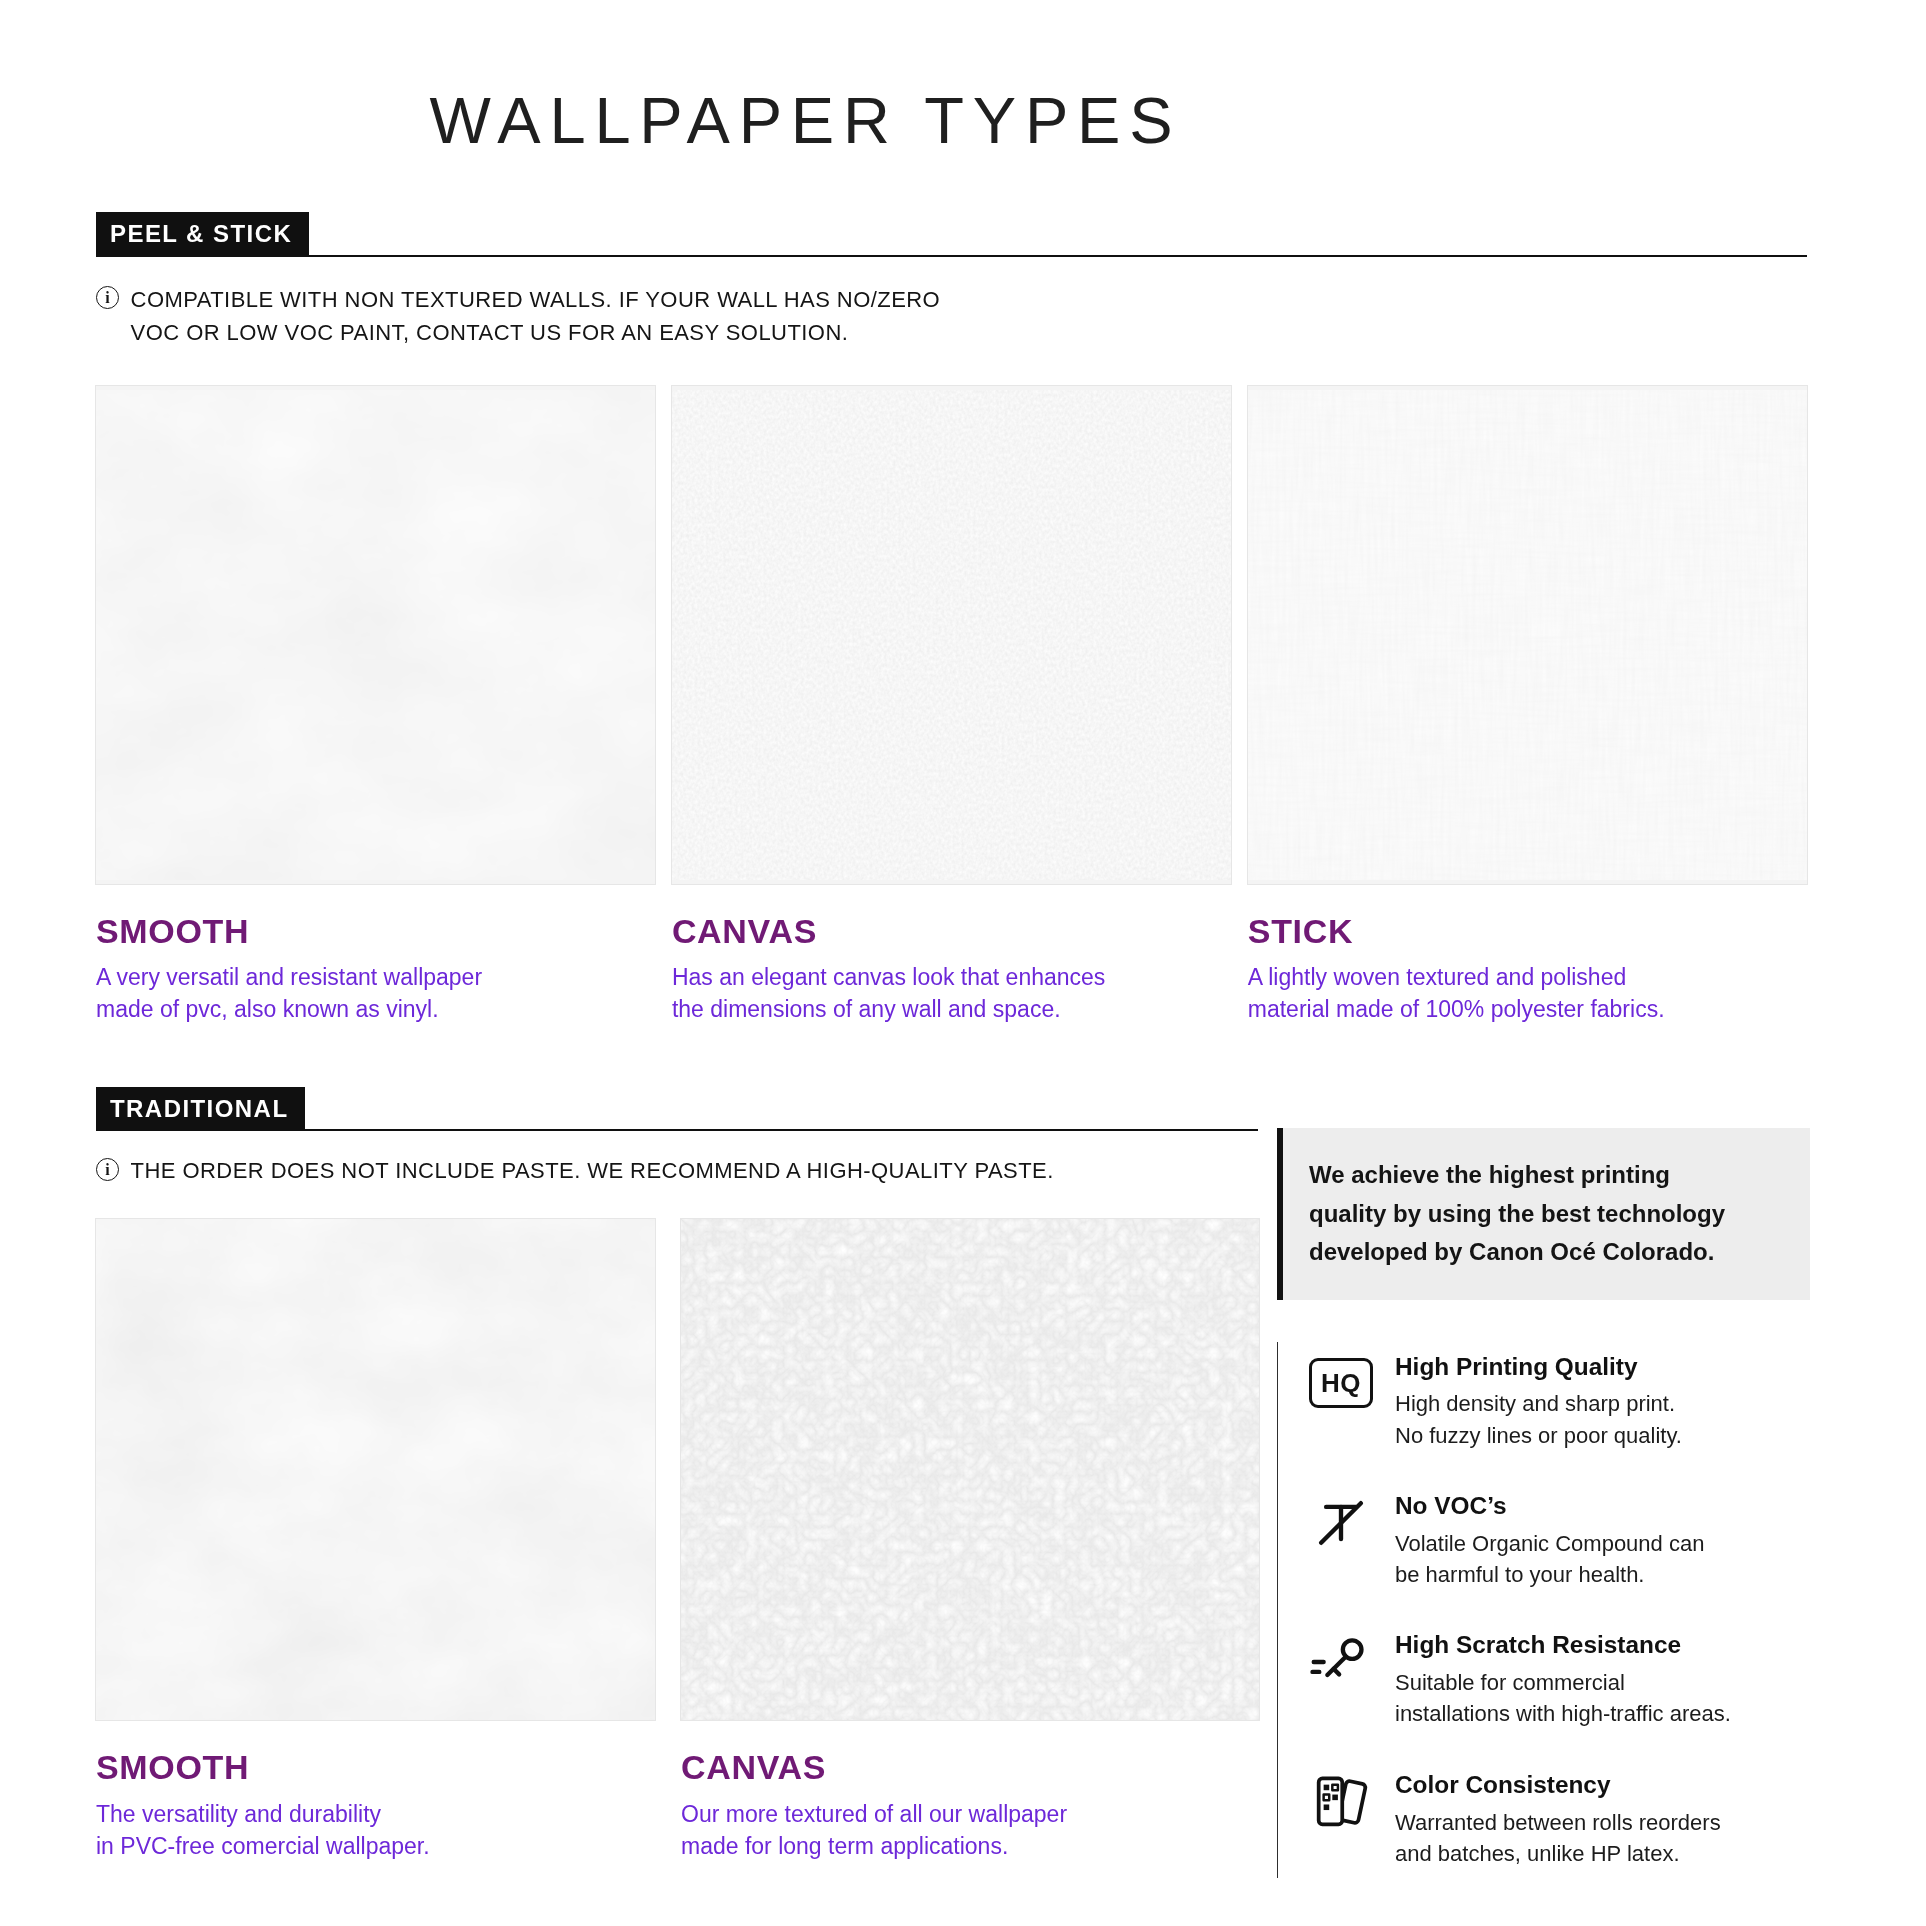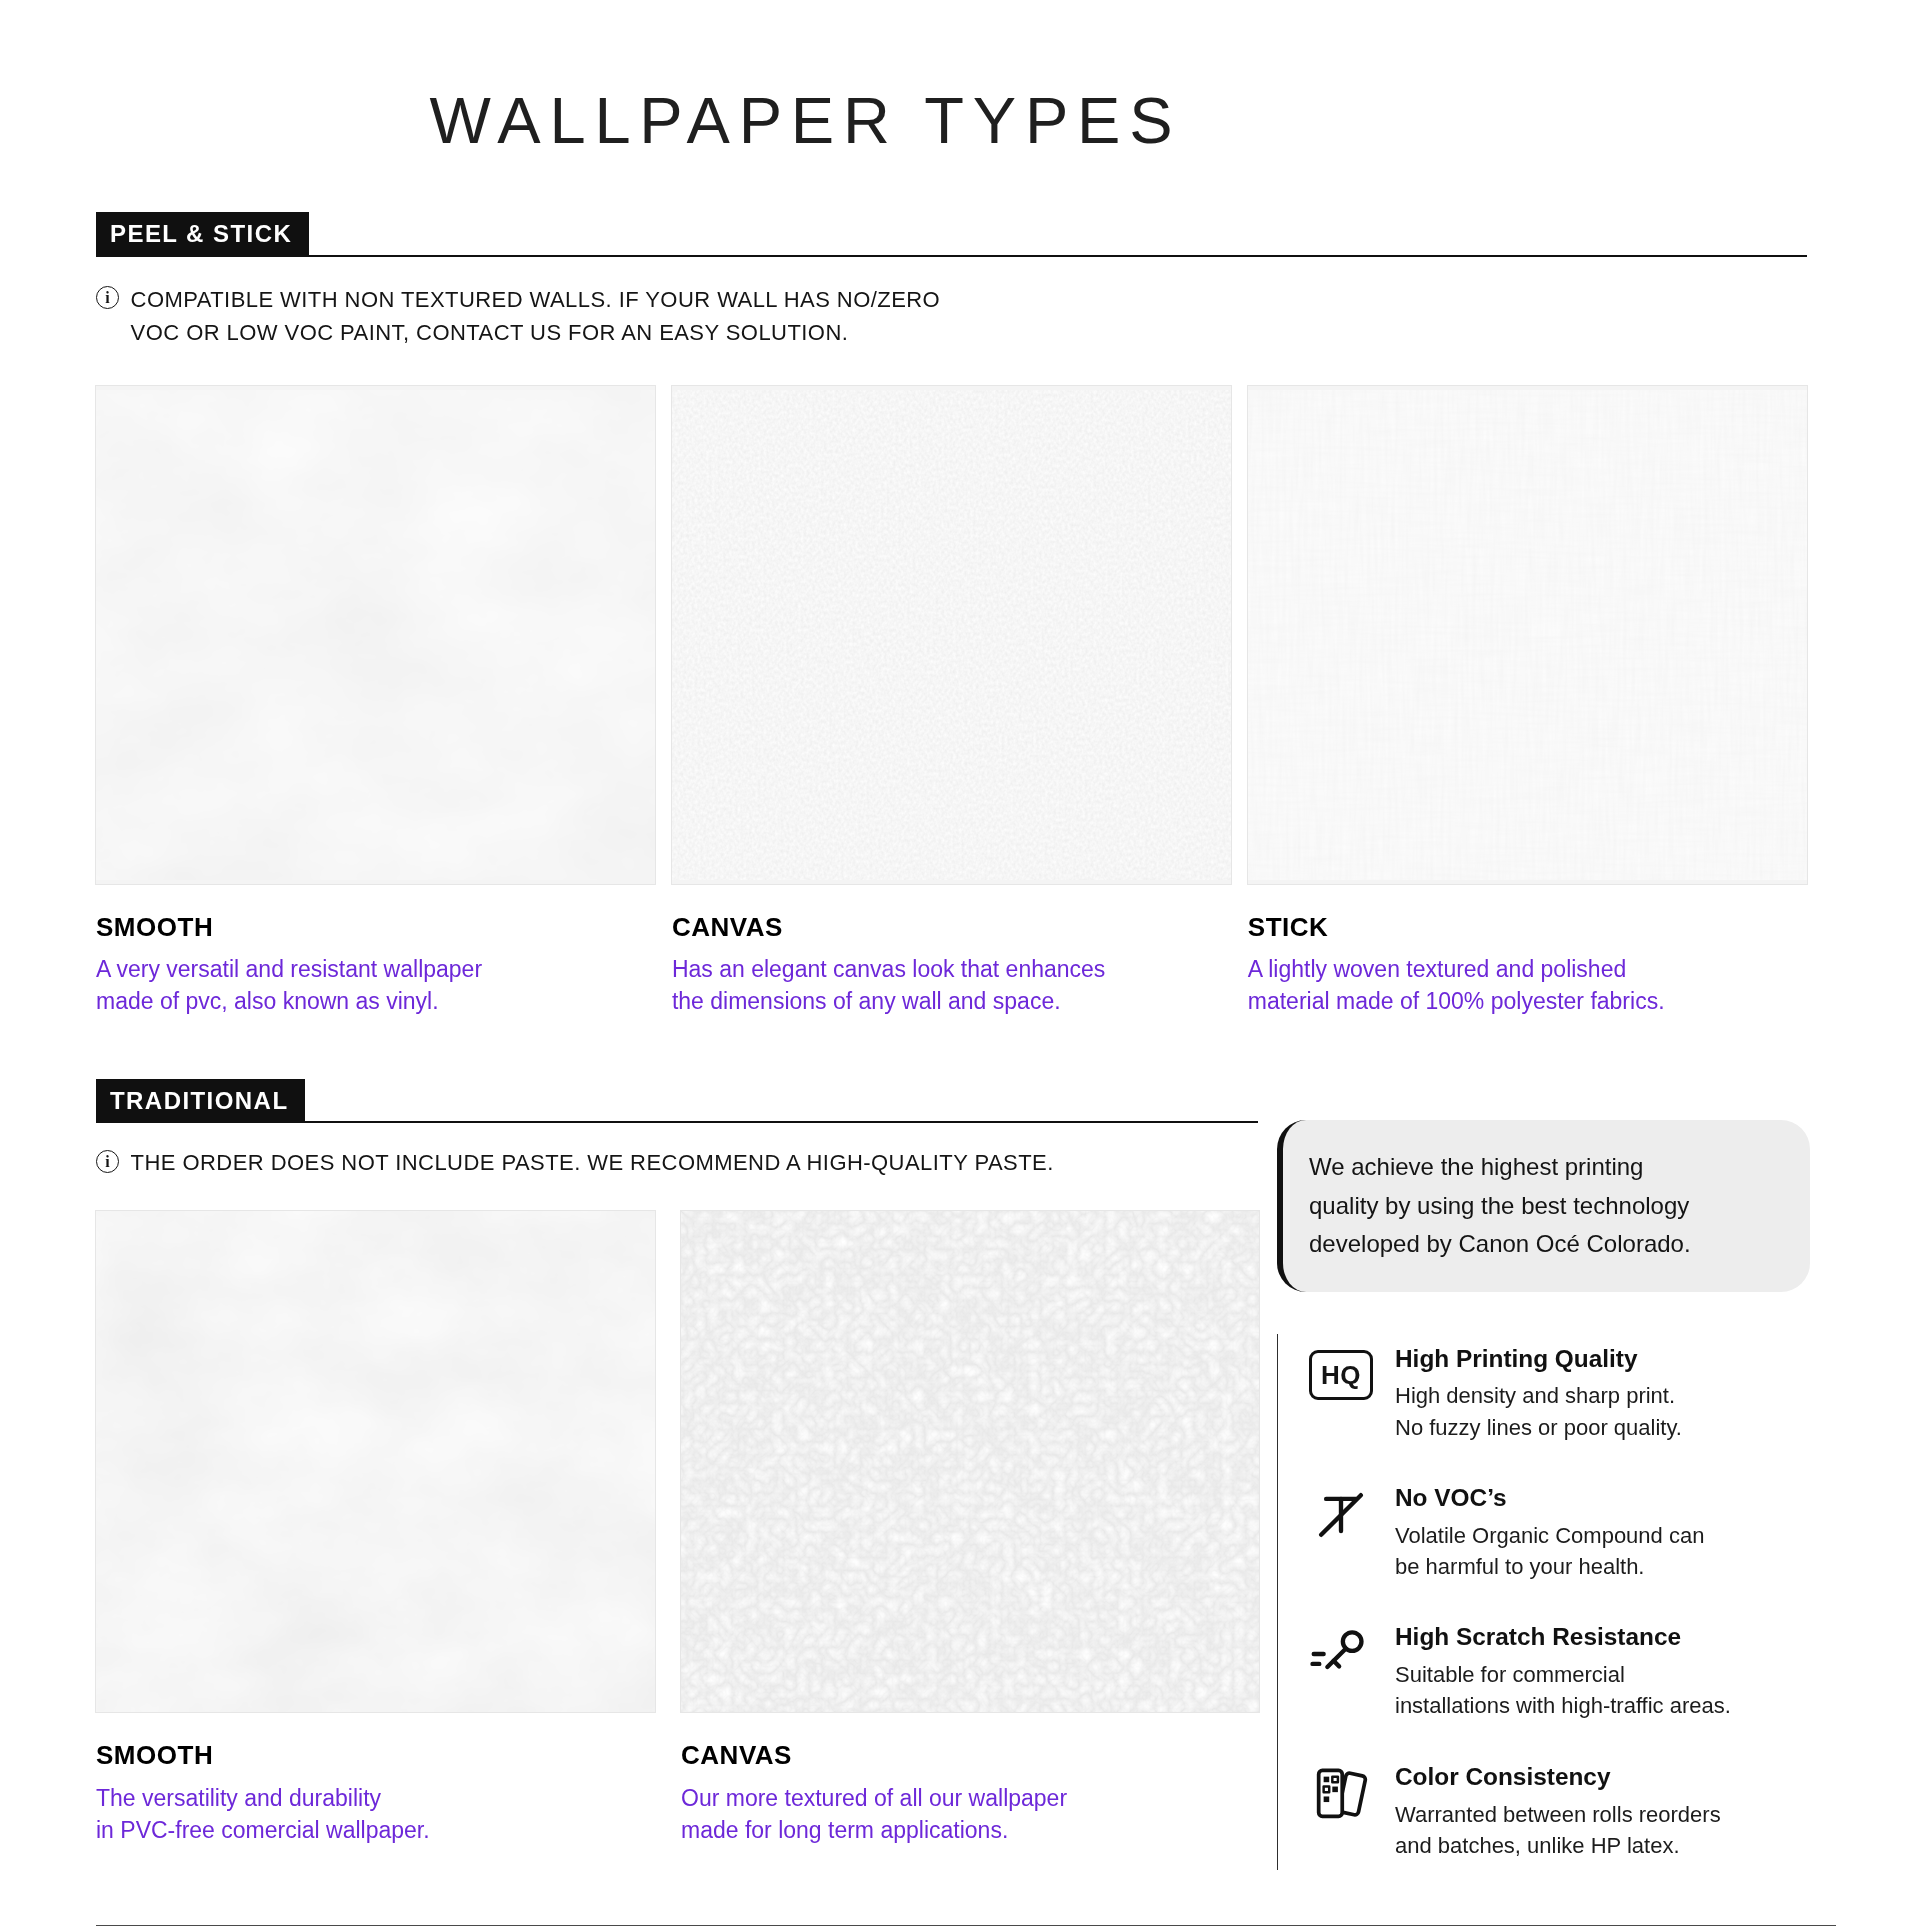--- a/index.html
+++ b/index.html
@@ -53,37 +53,37 @@
   .grid2 {
     margin-top: 32px;
     display: grid; grid-template-columns: 559px 578px; gap: 26px;
   }
   .swatch {
     height: 498px; position: relative; overflow: hidden;
     background: #f4f4f4; outline: 0.6px solid #e6e6e6;
   }
   .grid2 .swatch { height: 501px; }
   .swatch svg { position: absolute; inset: 0; width: 100%; height: 100%; display: block; }
-  .sw-name { margin-top: 28px; font-size: 26px; font-weight: 700; letter-spacing: 0.02em; color: #000000; }
+  .sw-name { margin-top: 28px; font-size: 34px; font-weight: 700; letter-spacing: 0.02em; color: #701a75; }
   .sw-desc { margin-top: 11.6px; font-size: 23px; line-height: 1.38; color: #6d28d9; white-space: pre-line; }
 
   
   .lower { display: flex; gap: 19px; margin-top: 61px; }
   .trad-left { width: 1162px; flex: none; }
   .trad-right { width: 533px; flex: none; }
   .trad-left .note { margin-top: 23px; }
 
   
   .quality-box {
     margin-top: 41px;
     background: #ededed;
     border-left: 6.4px solid #111111;
     padding: 28px 26px;
-    font-size: 24px; line-height: 1.62; font-weight: 400;
-    white-space: pre-line; color: #141414; border-radius: 29px;
+    font-size: 24px; line-height: 1.62; font-weight: 700;
+    white-space: pre-line; color: #141414;
   }
   .features {
     margin-top: 42px;
     border-left: 1.9px solid #2e2e2e;
     padding: 9px 0 9px 31px;
     display: flex; flex-direction: column; gap: 40px;
   }
   .feature { display: flex; gap: 22px; align-items: flex-start; }
   .f-icon { width: 64px; height: 64px; flex: none; display: flex; align-items: center; justify-content: center; }
   .f-icon svg { width: 62px; height: 62px; display: block; }

